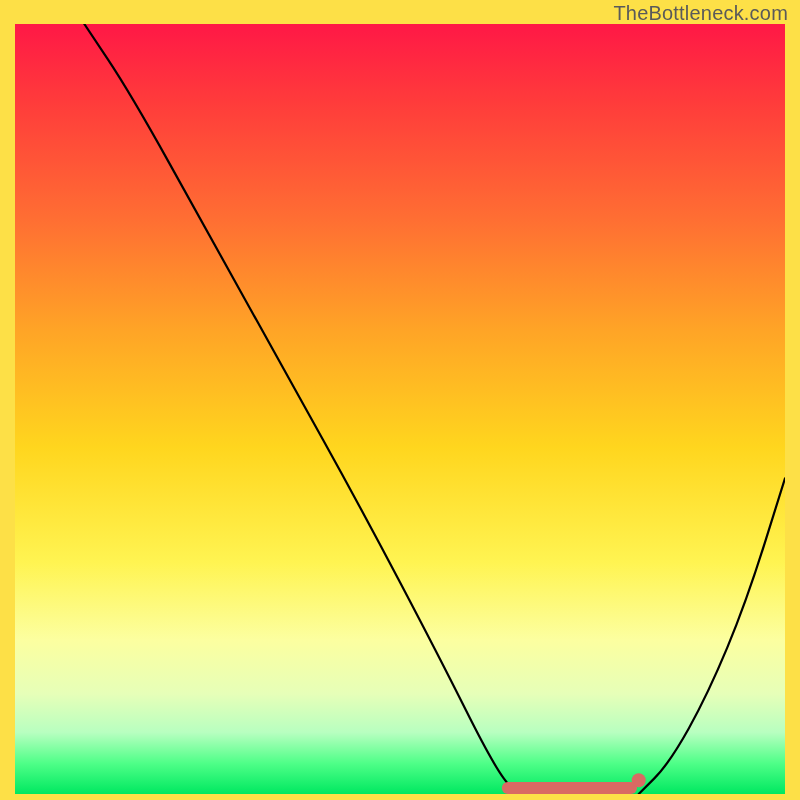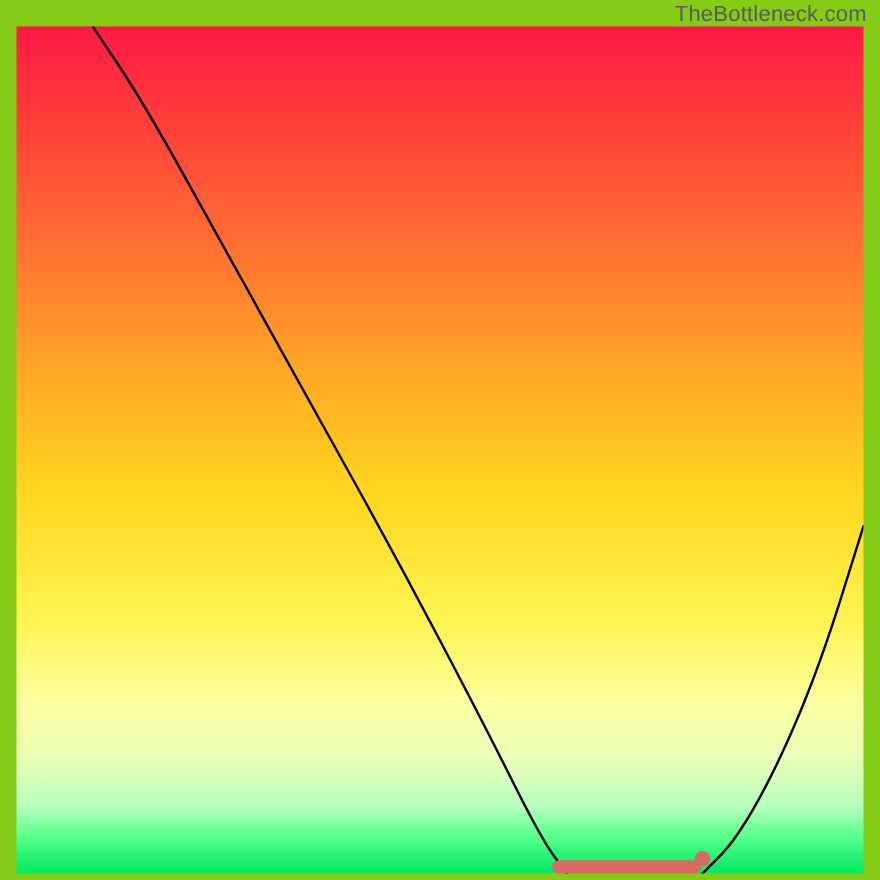--- a/index.html
+++ b/index.html
@@ -8,21 +8,21 @@
     width: 800px;
     height: 800px;
     background: #000;
     overflow: hidden;
     font-family: Arial, Helvetica, sans-serif;
   }
   .frame {
     position: relative;
     width: 800px;
     height: 800px;
-    background: #84cc16;
+    background: #fde047;
   }
   .plot-area {
     position: absolute;
     left: 15px;
     top: 24px;
     width: 770px;
     height: 770px;
     background: linear-gradient(to bottom,
       #ff1846 0%,
       #ff3b3b 10%,

